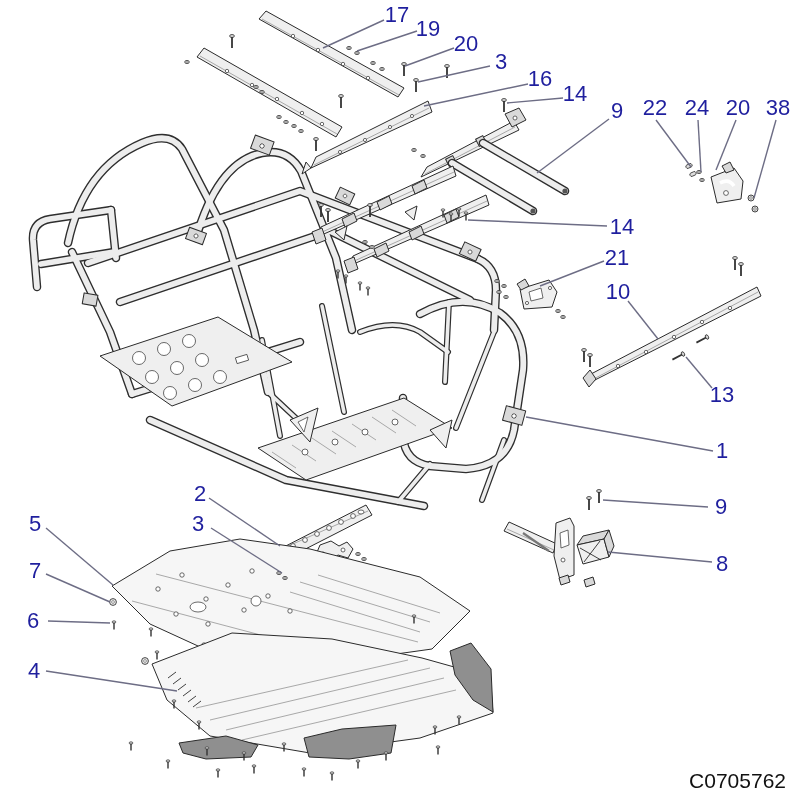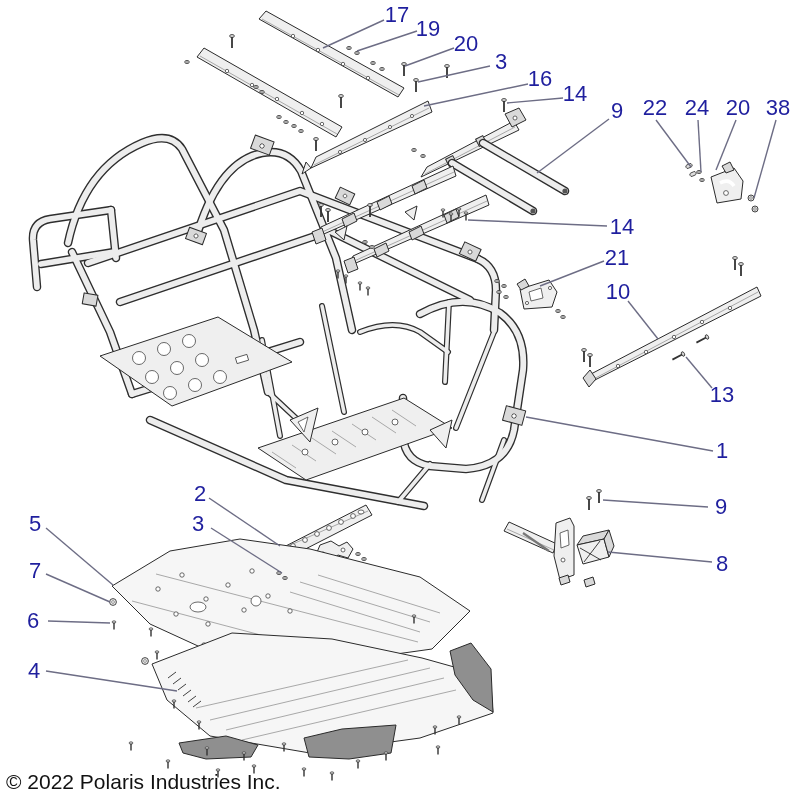--- a/index.html
+++ b/index.html
@@ -462,14 +462,14 @@
 <div class="co" style="left:722px;top:451px">1</div>
 <div class="co" style="left:721px;top:507px">9</div>
 <div class="co" style="left:722px;top:564px">8</div>
 <div class="co" style="left:200px;top:494px">2</div>
 <div class="co" style="left:198px;top:524px">3</div>
 <div class="co" style="left:35px;top:524px">5</div>
 <div class="co" style="left:35px;top:571px">7</div>
 <div class="co" style="left:33px;top:621px">6</div>
 <div class="co" style="left:34px;top:671px">4</div>
 
-<div class="copyright">© 2022 Polaris Industries Inc.</div>
+<div class="doccode">C0705762</div>
 </div>
 
 </body></html>

